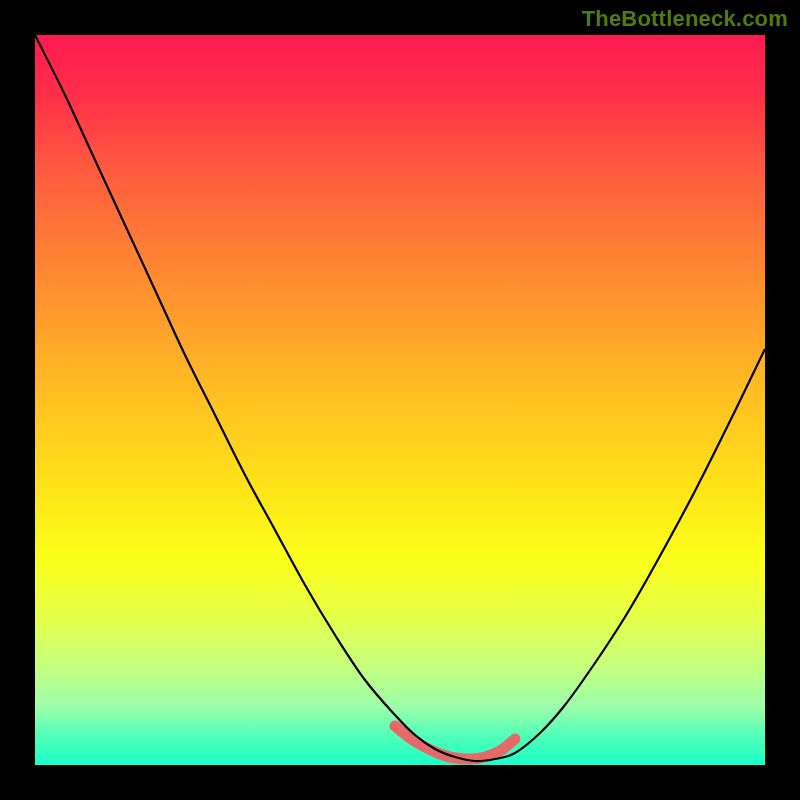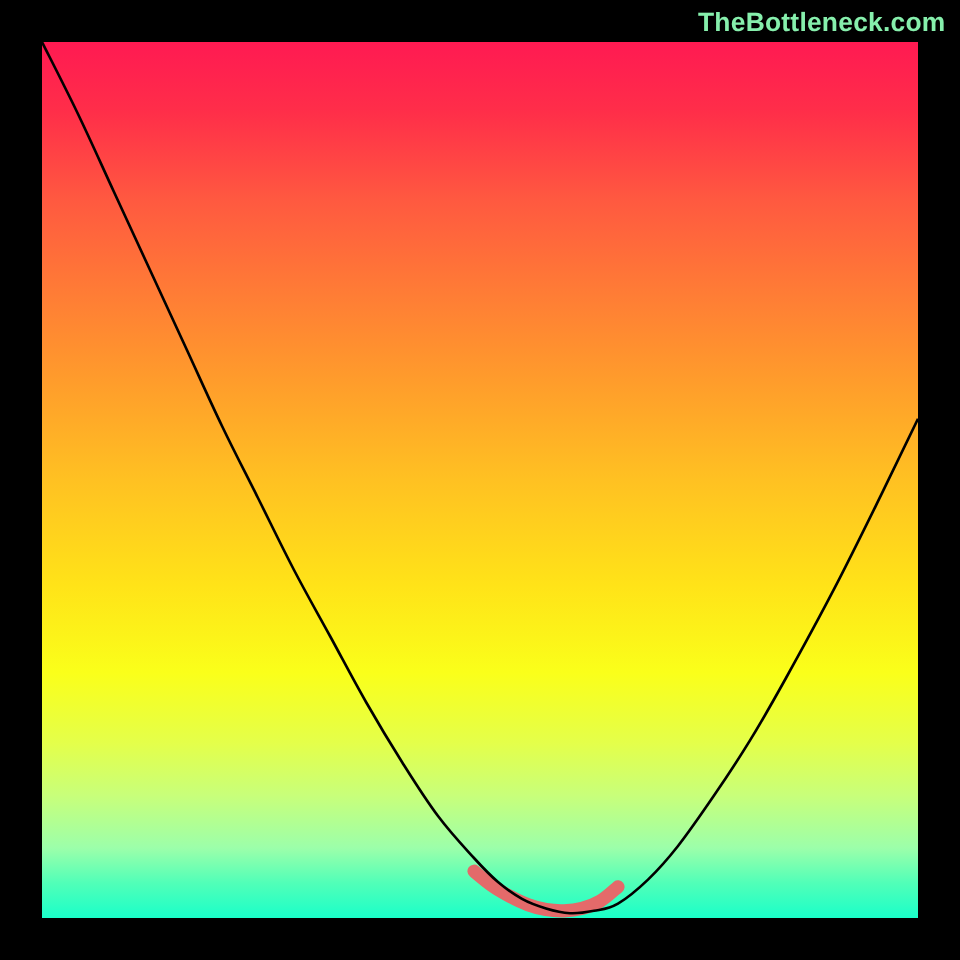--- a/index.html
+++ b/index.html
@@ -43,21 +43,21 @@
       #51ffb8 96%,
       #1affc9 100%
     );
   }
   .watermark {
     position: absolute;
     top: 6px;
     right: 12px;
     font-size: 22px;
     font-weight: 600;
-    color: #86efac;
+    color: #4d7c0f;
     letter-spacing: 0.2px;
     user-select: none;
   }
   svg.curve {
     position: absolute;
     inset: 0;
     width: 100%;
     height: 100%;
   }
 </style>

